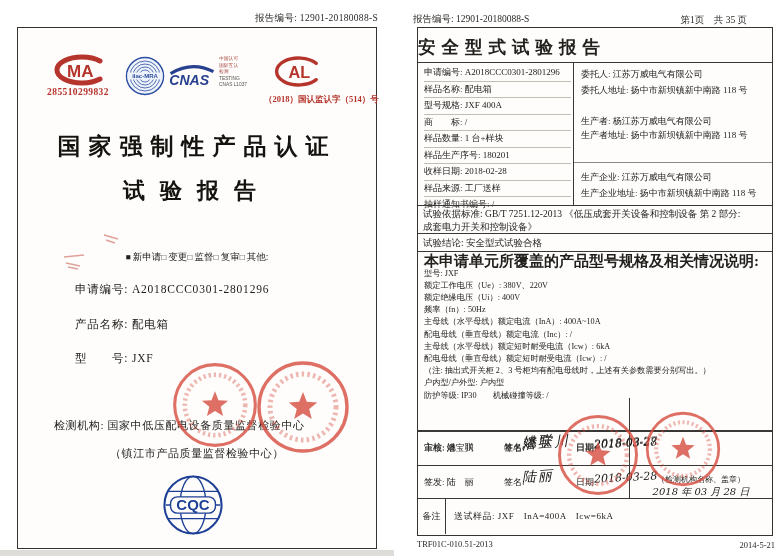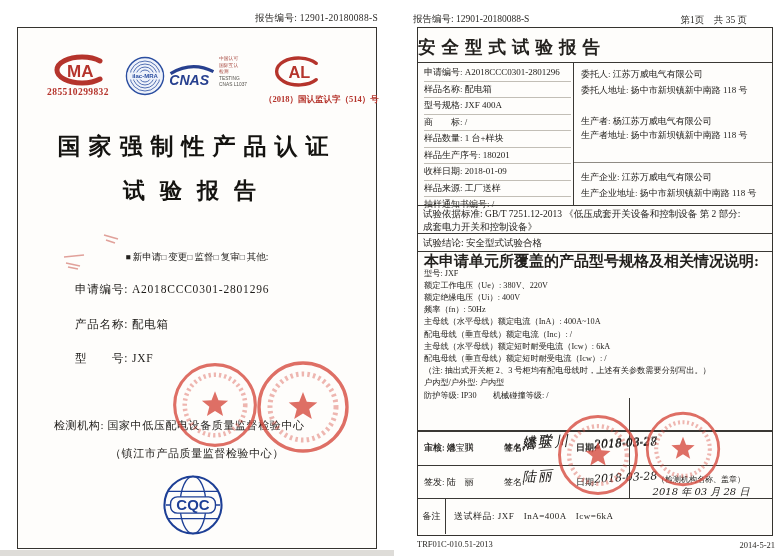--- a/index.html
+++ b/index.html
@@ -189,21 +189,21 @@
     <div class="rt row-title">安全型式试验报告</div>
 
     <div class="rt info-section">
       <div class="info-left">
         <div class="il-row">申请编号: A2018CCC0301-2801296</div>
         <div class="il-row">样品名称: 配电箱</div>
         <div class="il-row">型号规格: JXF 400A</div>
         <div class="il-row">商　　标: /</div>
         <div class="il-row">样品数量: 1 台+样块</div>
         <div class="il-row">样品生产序号: 180201</div>
-        <div class="il-row">收样日期: 2018-01-09</div>
+        <div class="il-row">收样日期: 2018-02-28</div>
         <div class="il-row">样品来源: 工厂送样</div>
         <div class="il-row">抽样通知书编号: /</div>
       </div>
       <div class="info-right">
         <div class="ir-line ir-a1">委托人: 江苏万威电气有限公司</div>
         <div class="ir-line ir-a2">委托人地址: 扬中市新坝镇新中南路 118 号</div>
         <div class="ir-line ir-b1">生产者: 杨江苏万威电气有限公司</div>
         <div class="ir-line ir-b2">生产者地址: 扬中市新坝镇新中南路 118 号</div>
         <div class="ir-sep"></div>
         <div class="ir-line ir-c1">生产企业: 江苏万威电气有限公司</div>

